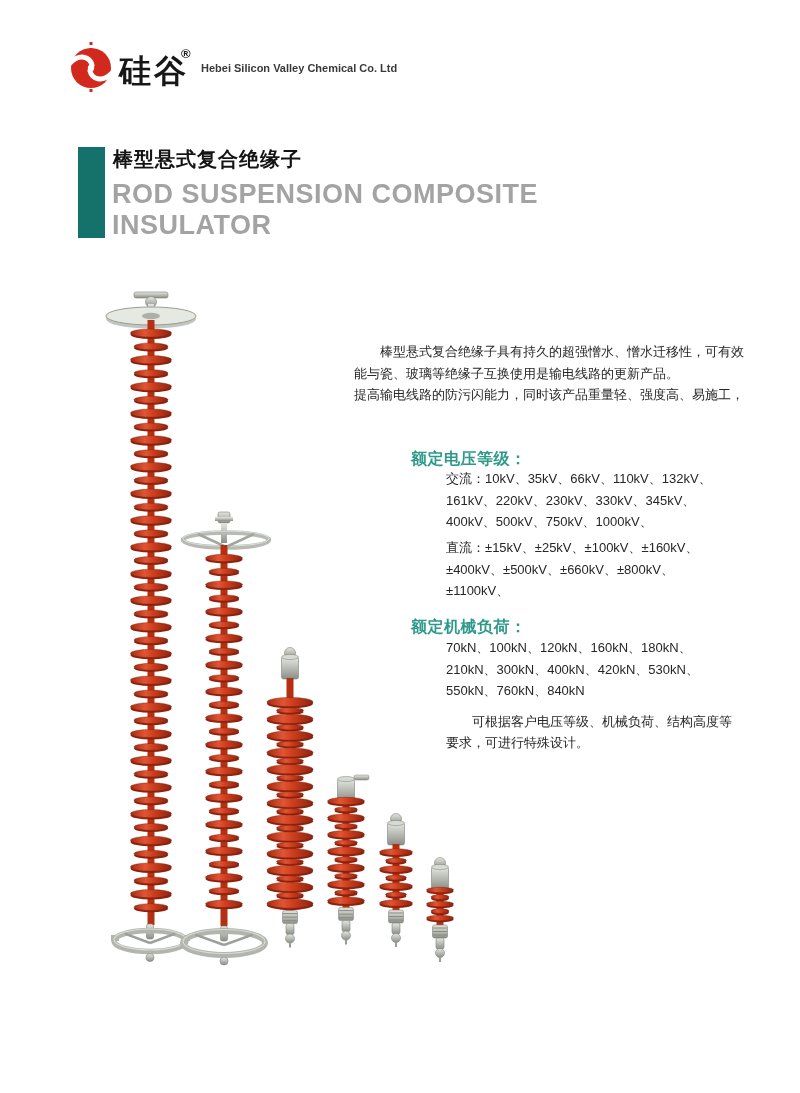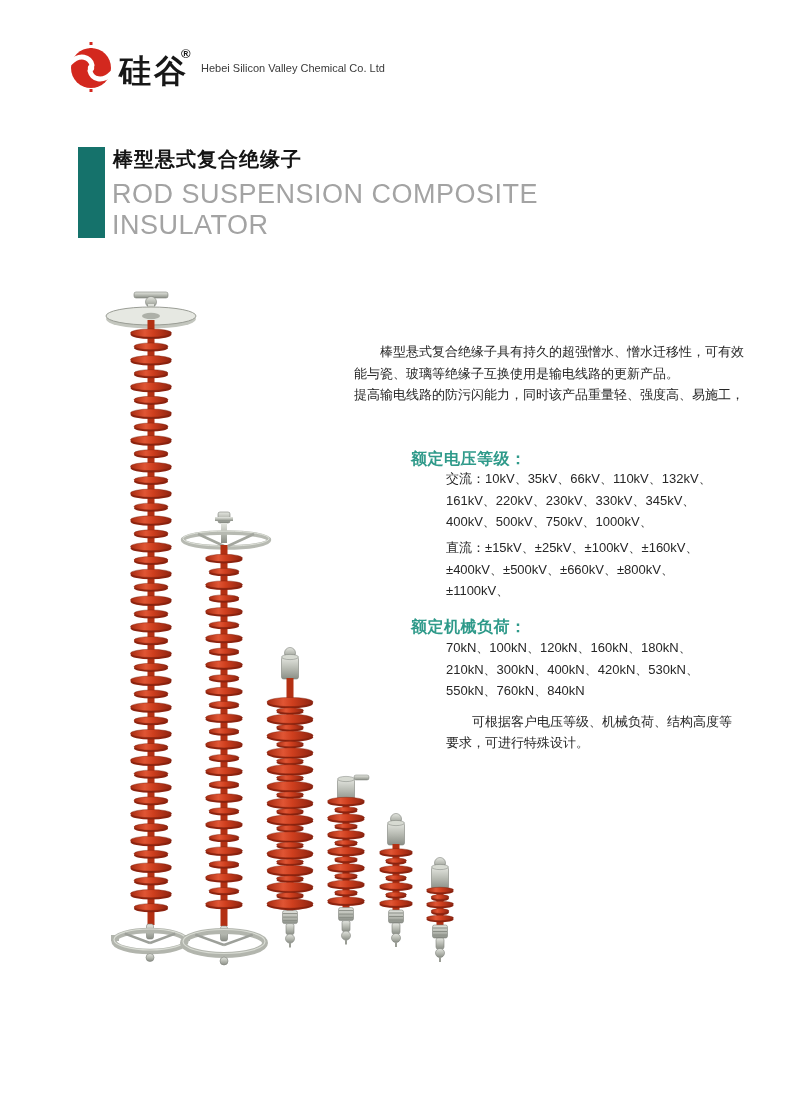--- a/index.html
+++ b/index.html
@@ -2,25 +2,25 @@
 <html><head>
 <meta charset="utf-8">
 <style>
   html,body{margin:0;padding:0;background:#fff;}
   .page{position:relative;width:800px;height:1093px;background:#ffffff;overflow:hidden;
         font-family:"Liberation Sans","DejaVu Sans",sans-serif;padding-left:28px;}
   
   .logo-icon{position:absolute;left:66px;top:41px;width:50px;height:54px;}
   .brand-cn{position:absolute;left:119px;top:50px;font-size:32px;font-weight:bold;color:#171717;letter-spacing:3px;}
   .reg-mark{position:absolute;left:181px;top:46px;font-size:13px;font-weight:bold;color:#171717;}
-  .company-en{position:absolute;left:201px;top:62px;font-size:11px;font-weight:normal;color:#3a3a3a;}
+  .company-en{position:absolute;left:201px;top:62px;font-size:11px;font-weight:bold;color:#3a3a3a;}
   
   .accent-bar{position:absolute;left:78px;top:147px;width:27px;height:91px;background:#15726b;}
   .title-cn{position:absolute;left:113px;top:146px;font-size:20px;font-weight:bold;color:#141414;letter-spacing:1px;}
-  .title-en{position:absolute;left:112px;top:179px;font-size:27px;font-weight:normal;color:#a3a3a3;line-height:31px;letter-spacing:.5px;}
+  .title-en{position:absolute;left:112px;top:179px;font-size:27px;font-weight:bold;color:#a3a3a3;line-height:31px;letter-spacing:.5px;}
   
   .txt{position:absolute;color:#262626;font-size:13px;line-height:21.5px;margin-left:35px;}
   .intro{left:319px;top:341px;width:410px;}
   .sec-head{position:absolute;left:411px;font-size:16px;font-weight:bold;color:#2f9a8a;letter-spacing:.5px;}
   .v-head{top:449px;}
   .ac{left:411px;top:468px;width:280px;}
   .dc{left:411px;top:537px;width:280px;}
   .m-head{top:617px;}
   .mech{left:411px;top:637px;width:280px;}
   .note{left:411px;top:712px;width:320px;line-height:20.5px;}

